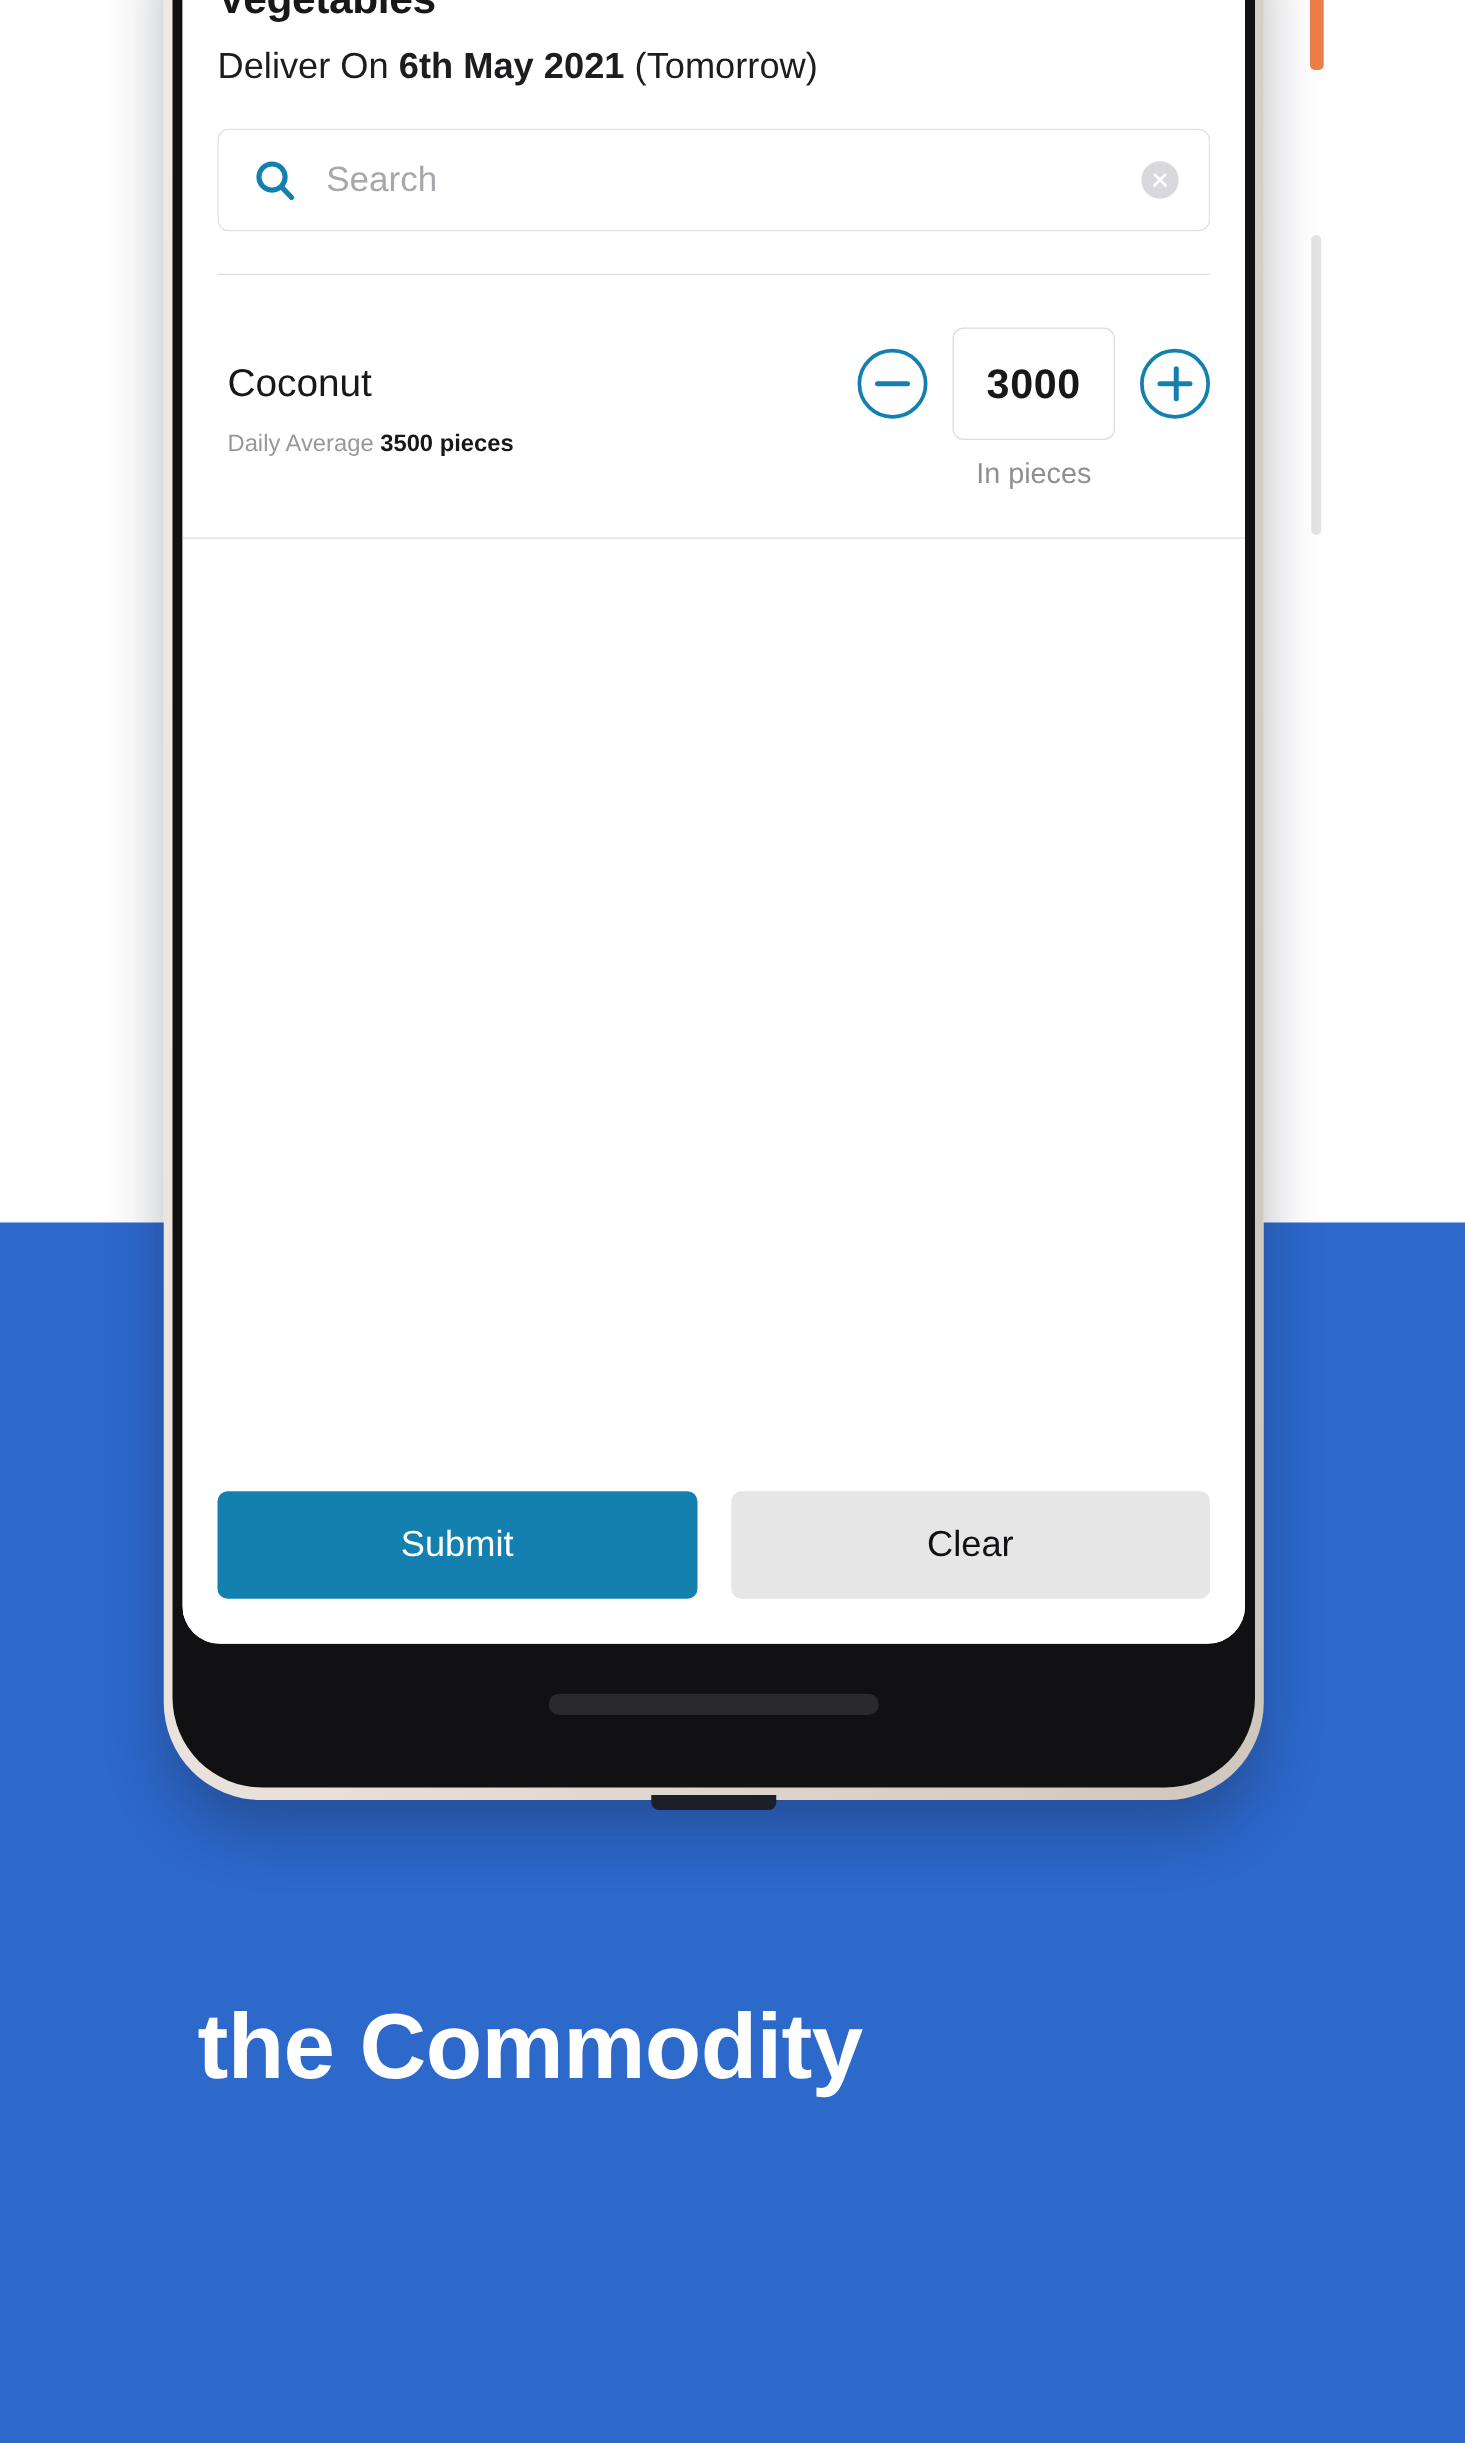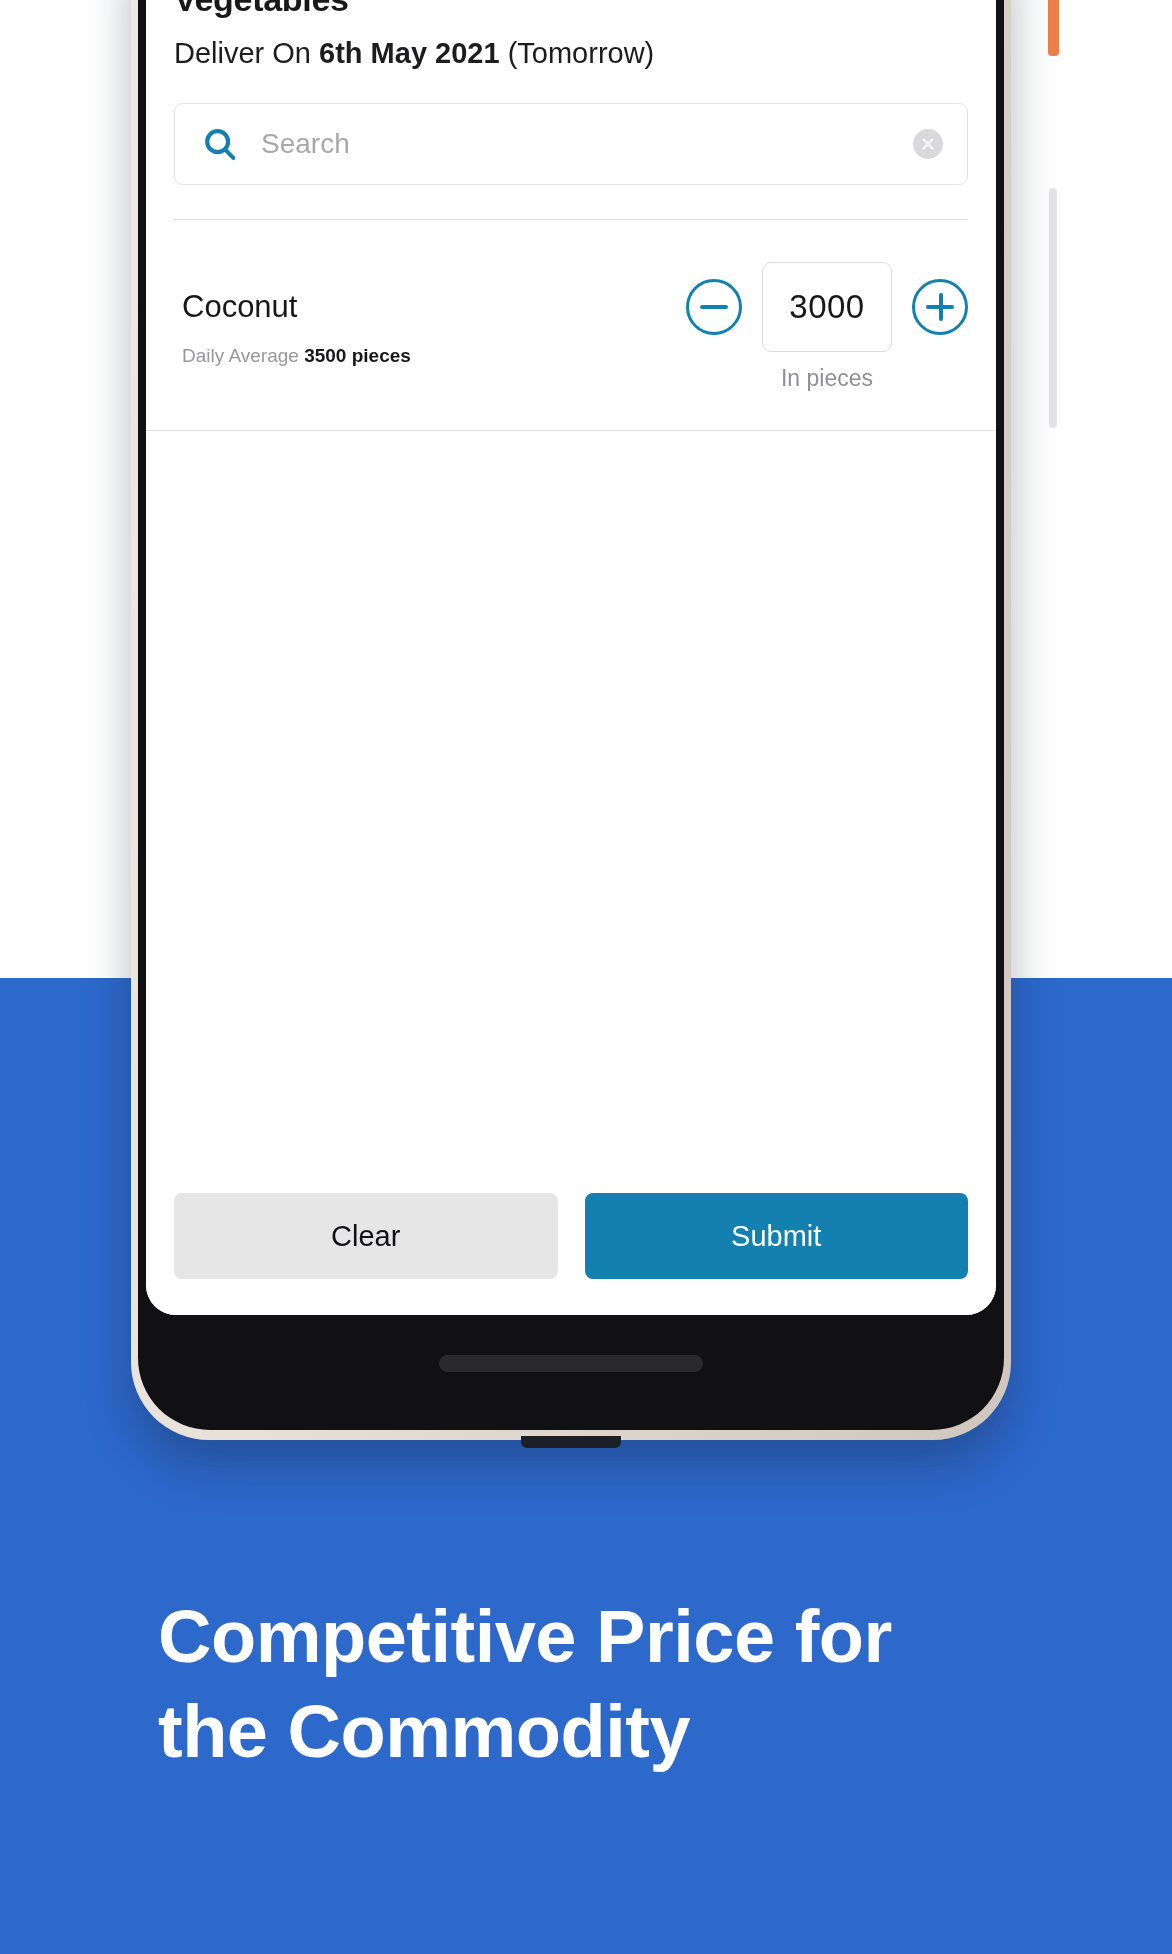--- a/index.html
+++ b/index.html
@@ -266,21 +266,21 @@
     height: 90px;
     border: 1px solid #dcdce0;
     border-radius: 9px;
     display: flex;
     align-items: center;
     justify-content: center;
     background: #fff;
   }
   .qty-value {
     font-size: 33px;
-    font-weight: normal;
+    font-weight: bold;
     color: #18181b;
     letter-spacing: 0.5px;
   }
   .qty-unit {
     font-size: 23px;
     color: #8f8f95;
     margin-top: 13px;
   }
 
   
@@ -369,26 +369,25 @@
                 <span class="qty-unit">In pieces</span>
               </span>
               <span class="circle-btn plus"></span>
             </div>
           </div>
 
 
         </div>
 
         <div class="app-footer">
+          <button class="btn btn-submit">Submit</button>
           <button class="btn btn-clear">Clear</button>
-          <button class="btn btn-submit">Submit</button>
         </div>
 
       </div>
     </div>
   </div>
 
   <div id="headline">
-    <div>Competitive Price for</div>
     <div>the Commodity</div>
   </div>
 
 </div>
 
 </body></html>

